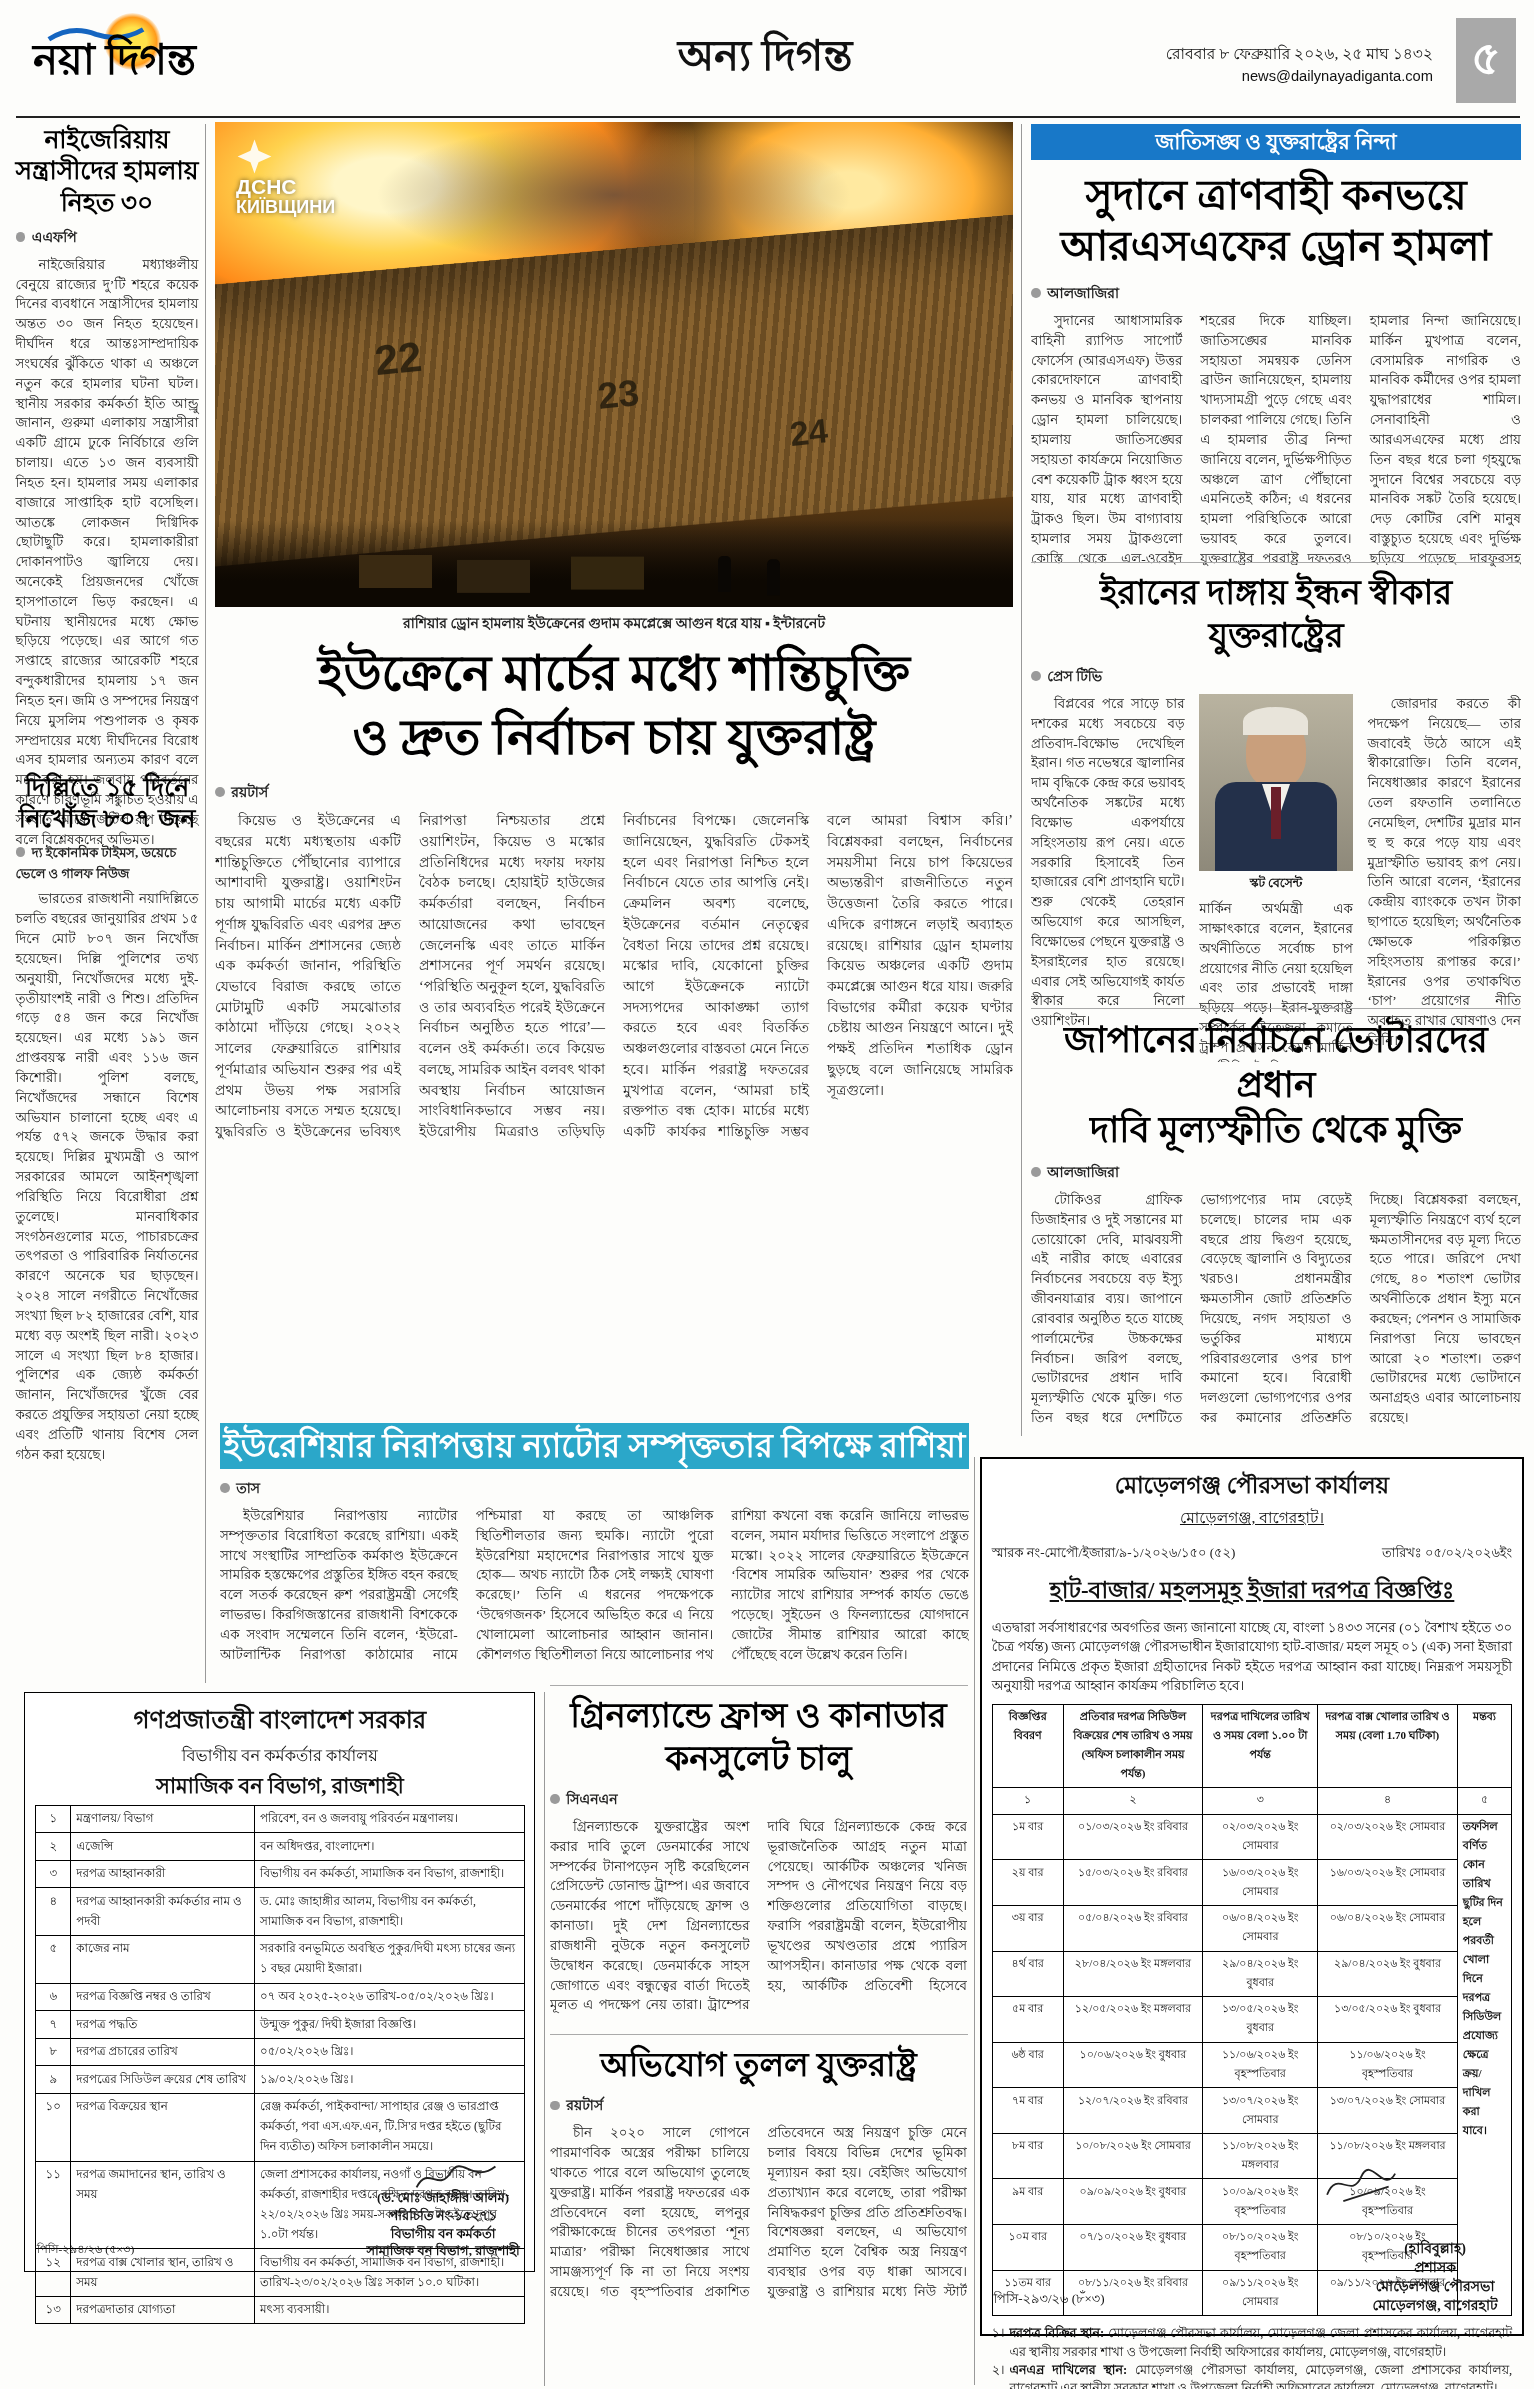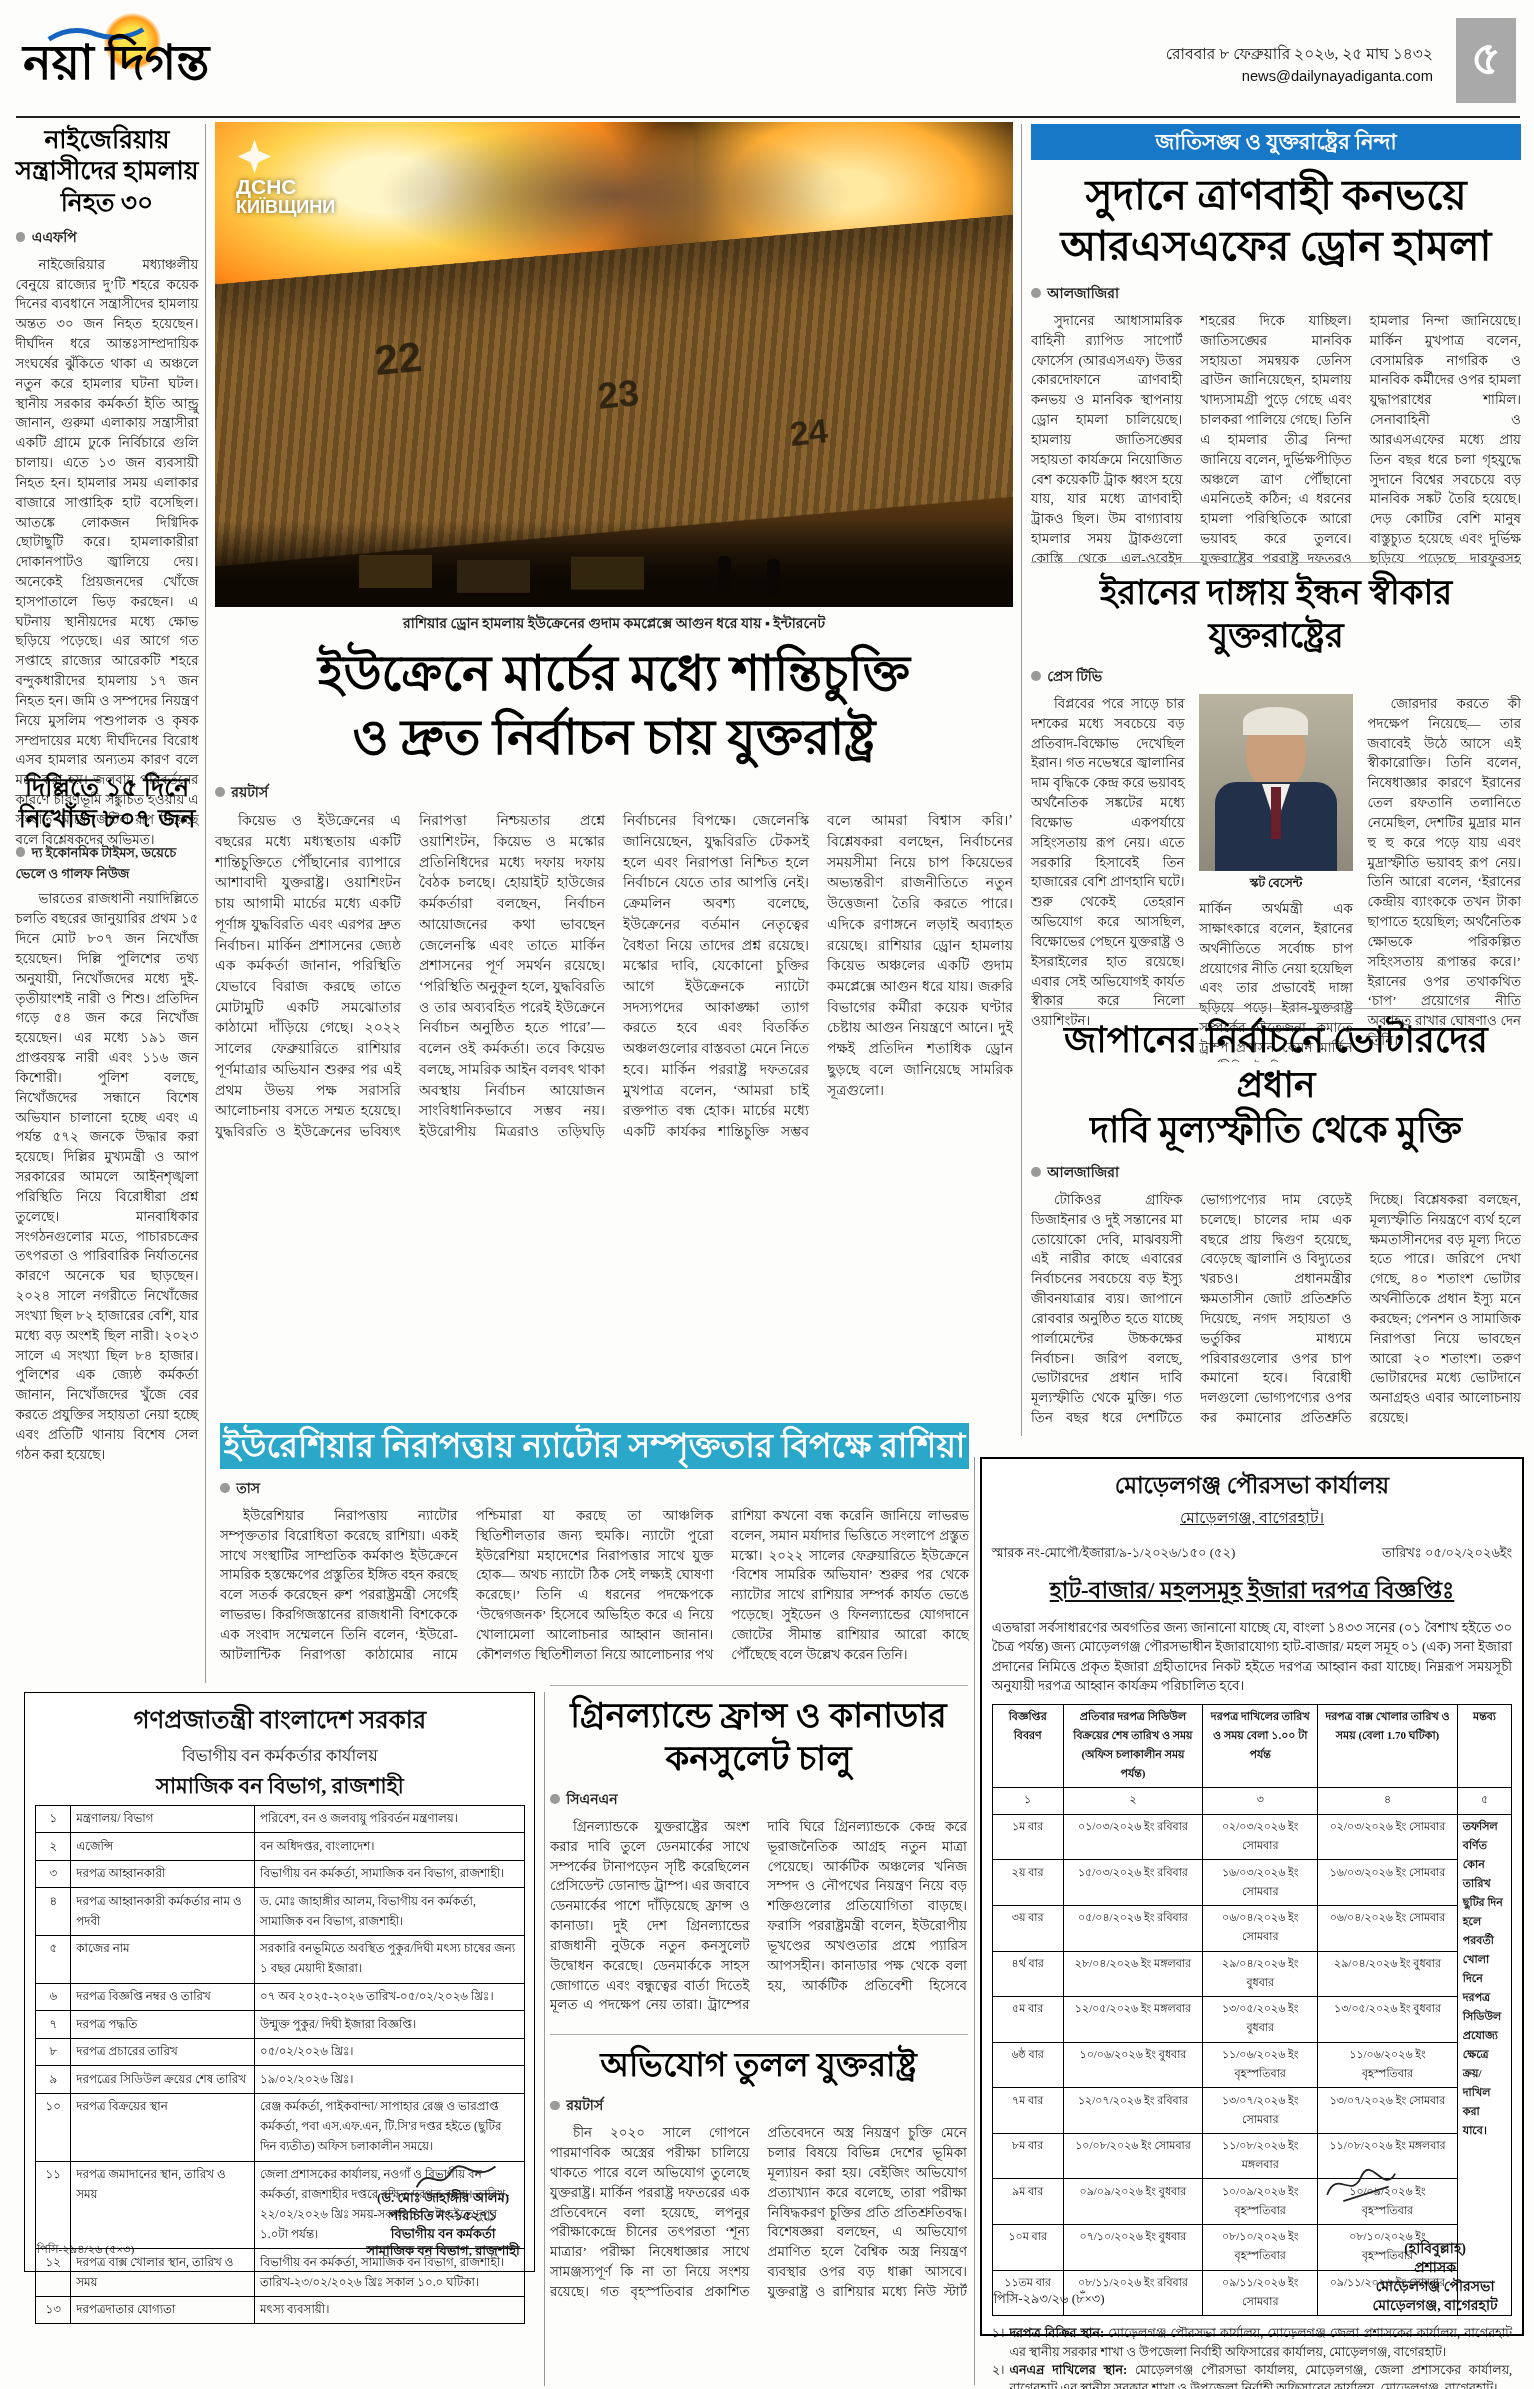--- a/index.html
+++ b/index.html
@@ -28,23 +28,24 @@
 <body>
 
 <div id="page">
 
   <div class="abs" style="left:23px;top:8.1px;width:244px;height:98px;">
     <div class="abs" style="left:81px;top:4.9px;width:57px;height:57px;border-radius:50%;
          background:radial-gradient(circle,#ffe24a 0 35%,#ff9b1a 60%,rgba(255,155,26,0) 72%);"></div>
     <svg class="abs" style="left:24.4px;top:14.7px;" width="98" height="24.4" viewBox="0 0 120 30">
       <path d="M2 20 Q 30 2 60 14 Q 90 24 118 8" stroke="#1565c0" stroke-width="6" fill="none"></path>
     </svg>
-    <div class="abs" style="left:0;top:31px;width:244px;font-weight:bold;font-size:48px;color:#000;line-height:1;">নয়া দিগন্ত</div>
-  </div>
-
+    <div class="abs" style="left:10px;top:31px;width:244px;font-weight:bold;font-size:42px;color:#000;line-height:1;">নয়া দিগন্ত</div>
+  </div>
+
+  <div class="abs" style="left:521px;top:23px;width:488px;text-align:center;font-weight:bold;font-size:42px;">অন্য দিগন্ত</div>
 
   <div class="abs" style="left:1042px;top:42px;width:391px;text-align:right;font-size:15.5px;line-height:1.5;">
     <div>রোববার ৮ ফেব্রুয়ারি ২০২৬, ২৫ মাঘ ১৪৩২</div>
     <div style="font-family:'Liberation Sans',sans-serif;font-size:14.7px;">news@dailynayadiganta.com</div>
   </div>
 
   <div class="abs" style="left:1456px;top:18px;width:60px;height:85px;background:#a9a9a9;color:#fff;
        display:flex;align-items:center;justify-content:center;font-weight:bold;font-size:46px;">৫</div>
 
   <div class="rule-h" style="left:15.5px;top:116px;width:1504px;"></div>

